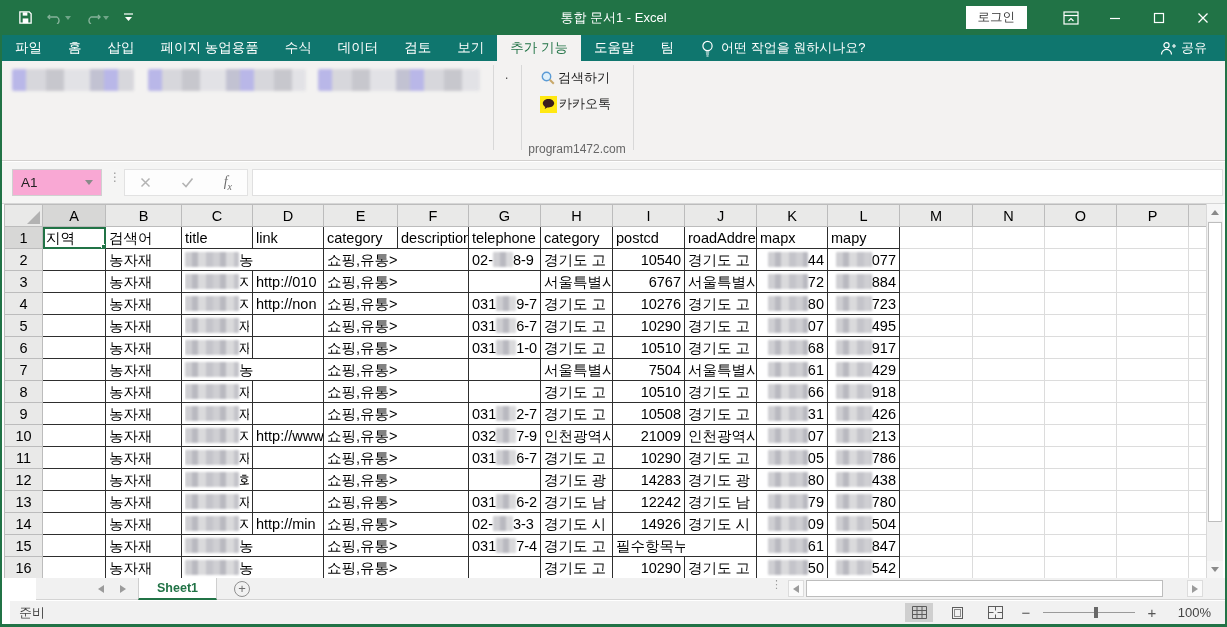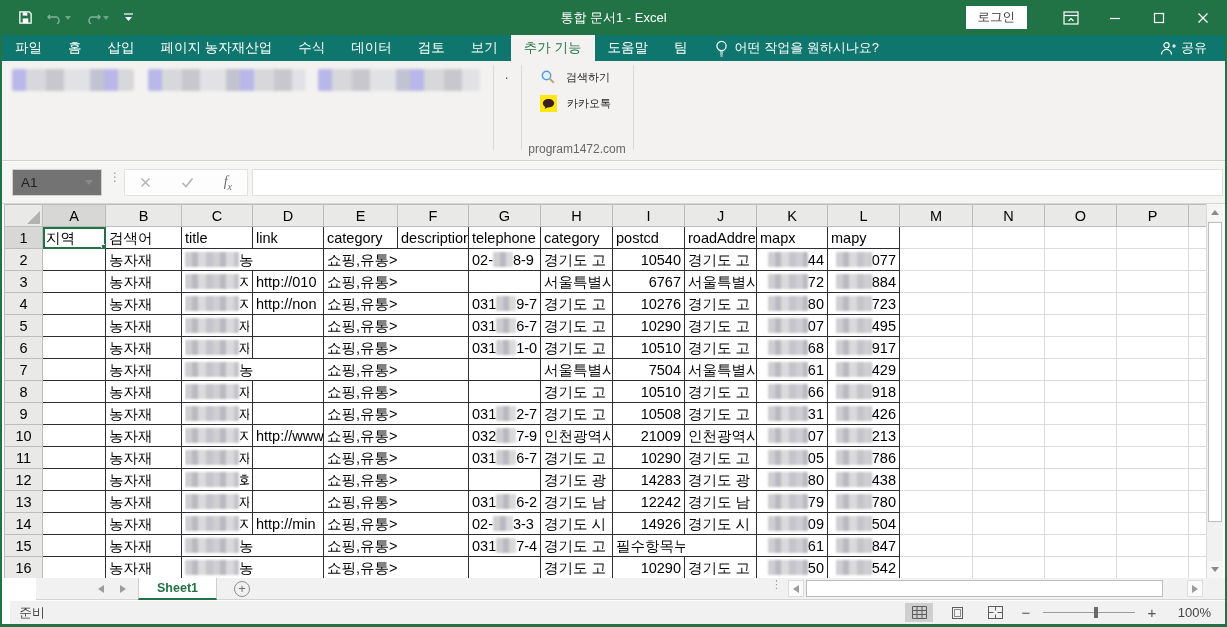--- a/index.html
+++ b/index.html
@@ -25,26 +25,26 @@
   .tellus { display:flex; align-items:center; gap:7px; padding:0 14px; font-size:13px; }
   .share { margin-left:auto; display:flex; align-items:center; gap:5px; padding-right:18px; font-size:13px; }
 
   
   .ribbon { position:absolute; left:0; right:0; top:61px; height:100px; background:#f3f2f1; border-bottom:1px solid #d2d0ce; }
   .rmz { position:absolute; top:8px; height:22px; border-radius:2px; filter:blur(1.4px);
          background:repeating-linear-gradient(90deg,#b9b7e8 0 14px,#d7d7dc 14px 34px,#c7c7cd 34px 52px,#e2e2e6 52px 78px,#c2c2d2 78px 92px); }
   .vsep { position:absolute; top:4px; bottom:10px; width:1px; background:#d8d8d8; }
   .grp-label { position:absolute; bottom:4px; font-size:12px; color:#666; text-align:center; }
   .dotbtn { position:absolute; top:6px; font-size:12px; color:#444; padding:1px 5px; }
-  .rbtn { position:absolute; display:flex; align-items:center; gap:10px; font-size:11px; color:#222; padding:2px 4px; cursor:pointer; }
+  .rbtn { position:absolute; display:flex; align-items:center; gap:2px; font-size:13px; color:#222; padding:2px 4px; cursor:pointer; }
   .kakao-ic { width:17px; height:17px; background:#ffe812; display:flex; align-items:center; justify-content:center; }
 
   
   .fbar { position:absolute; left:0; right:0; top:162px; height:42px; background:#f5f5f4; border-bottom:1px solid #d6d6d6; }
-  .namebox { position:absolute; left:10px; top:7px; width:90px; height:27px; background:#737373; border:1px solid #d0d0d0; font-size:13.5px; color:#222; display:flex; align-items:center; padding:0 8px; }
+  .namebox { position:absolute; left:10px; top:7px; width:90px; height:27px; background:#f9a8d4; border:1px solid #d0d0d0; font-size:13.5px; color:#222; display:flex; align-items:center; padding:0 8px; }
   .namebox .nb-caret { margin-left:auto; width:0; height:0; border-left:4px solid transparent; border-right:4px solid transparent; border-top:5px solid #8a8a8a; }
   .fgrip { position:absolute; left:107px; top:12px; color:#9a9a9a; font-size:12px; letter-spacing:0; line-height:6px; }
   .fx-cluster { position:absolute; left:122px; top:7px; width:124px; height:27px; background:#fdfdfd; border:1px solid #e2e2e2; display:flex; align-items:center; justify-content:space-around; }
   .fx-it { font-style:italic; font-family:"Liberation Serif","DejaVu Serif",serif; color:#6d6d6d; font-size:14px; }
   .ffield { position:absolute; left:250px; top:7px; right:2px; height:27px; background:#fff; border:1px solid #e0e0e0; }
 
   
   .sheetwrap { position:absolute; left:2px; top:204px; width:1206px; height:374px; overflow:hidden; background:#fff; }
   table#grid { border-collapse:collapse; table-layout:fixed; width:1206px; }
   #grid td { height:22px; line-height:20px; font-size:14.5px; color:#000; padding:0 3px; overflow:hidden; white-space:nowrap; }
@@ -161,21 +161,21 @@
           </svg>
       </span>
     </div>
   </div>
 
   <div class="tabrow">
     <div id="ribbon-tabs" style="display:flex;">
         <div class="rtab">파일</div>
         <div class="rtab">홈</div>
         <div class="rtab">삽입</div>
-        <div class="rtab">페이지 농자재산업</div>
+        <div class="rtab">페이지 농업용품</div>
         <div class="rtab">수식</div>
         <div class="rtab">데이터</div>
         <div class="rtab">검토</div>
         <div class="rtab">보기</div>
         <div class="rtab selected">추가 기능</div>
         <div class="rtab">도움말</div>
         <div class="rtab">팀</div>
       </div>
     <div class="tellus">
       <span>

